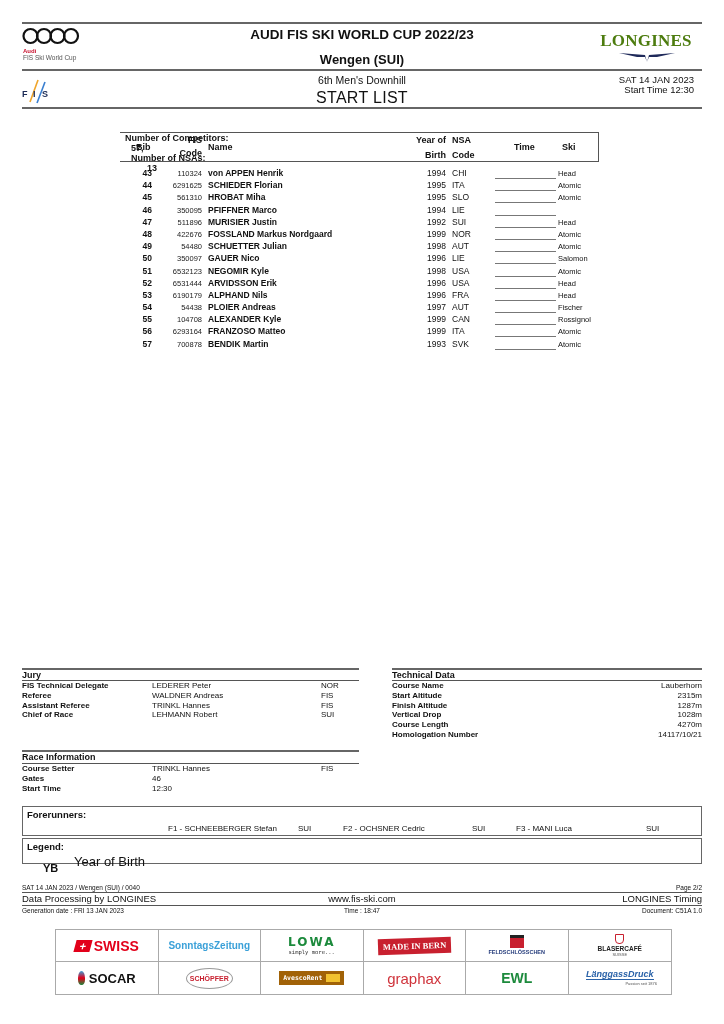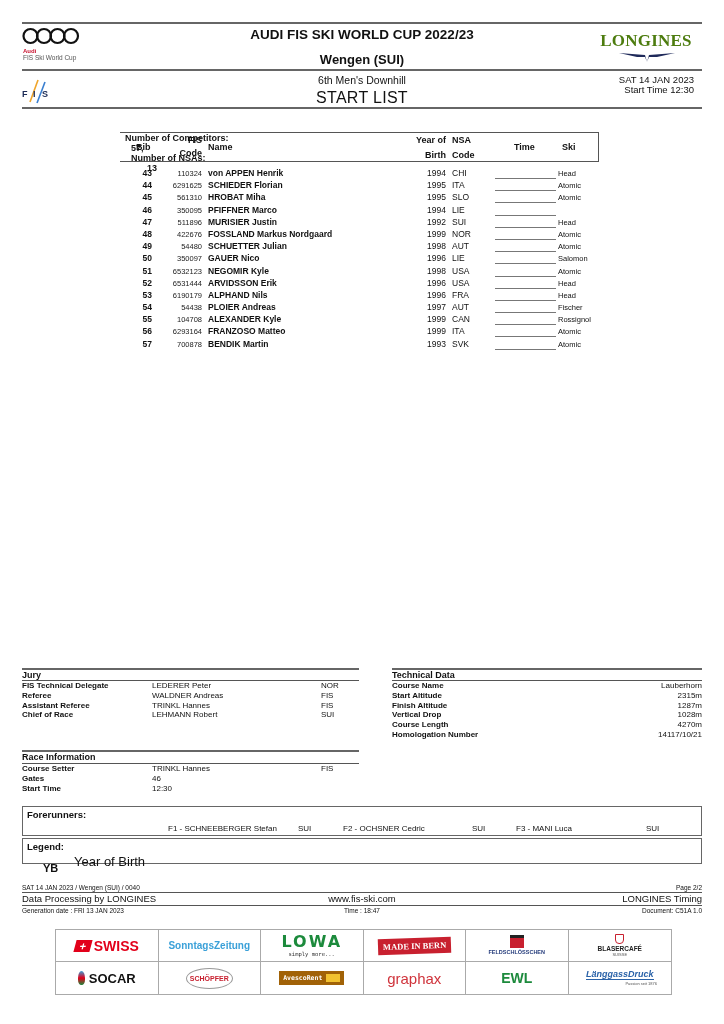--- a/index.html
+++ b/index.html
@@ -363,21 +363,21 @@
 
 <div class="abs sponsors">
   <div class="sp" style="color:#e2001a; font-size:14px;">
     <span style="display:inline-block; width:16px; height:12px; background:#e2001a; color:#fff; font-size:11px; line-height:12px; text-align:center; transform:skewX(-15deg); margin-right:3px;">+</span>
     <span>SWISS</span>
   </div>
   <div class="sp" style="color:#3aa0d8; font-size:10px;">
     <span>SonntagsZeitung</span>
   </div>
   <div class="sp" style="flex-direction:column; line-height:1;">
-    <span style="color:#1c8a3c; font-size:16px; letter-spacing:2px; font-family:'DejaVu Sans', sans-serif;">LOWA</span>
+    <span style="color:#1c8a3c; font-size:12px; letter-spacing:2px; font-family:'DejaVu Sans', sans-serif;">LOWA</span>
     <span style="color:#333; font-size:5.5px; font-weight:normal; font-family:'DejaVu Sans Mono', monospace; margin-top:2px;">simply more...</span>
   </div>
   <div class="sp">
     <span style="background:#c8202f; color:#fff; font-family:'Liberation Serif', serif; font-size:8.5px; padding:3px 5px; transform:rotate(-2deg);">MADE IN BERN</span>
   </div>
   <div class="sp" style="flex-direction:column; line-height:1;">
     <span style="display:inline-block; width:14px; height:10px; background:#c8202f; border-top:3px solid #222;"></span>
     <span style="color:#233a7a; font-size:5.5px; margin-top:2px;">FELDSCHLÖSSCHEN</span>
   </div>
   <div class="sp" style="flex-direction:column; line-height:1;">

